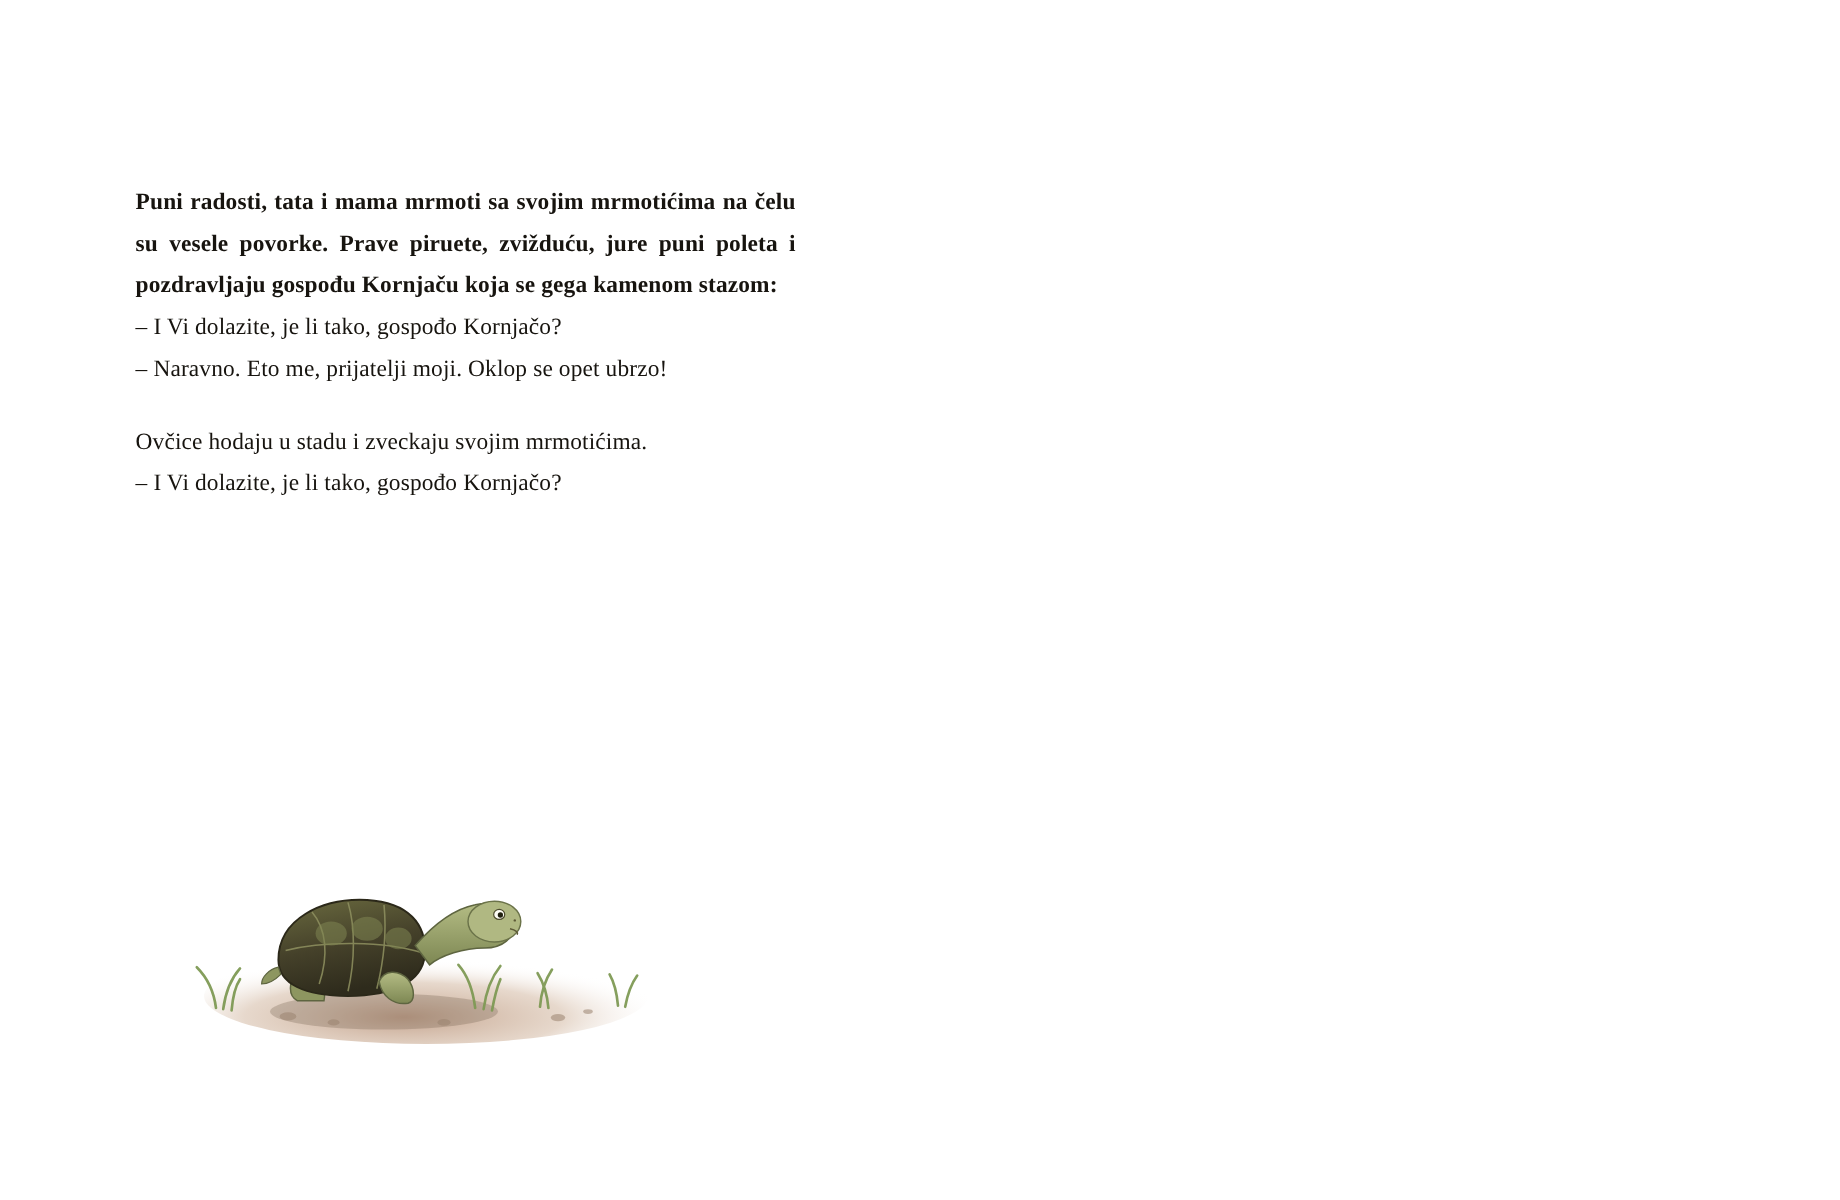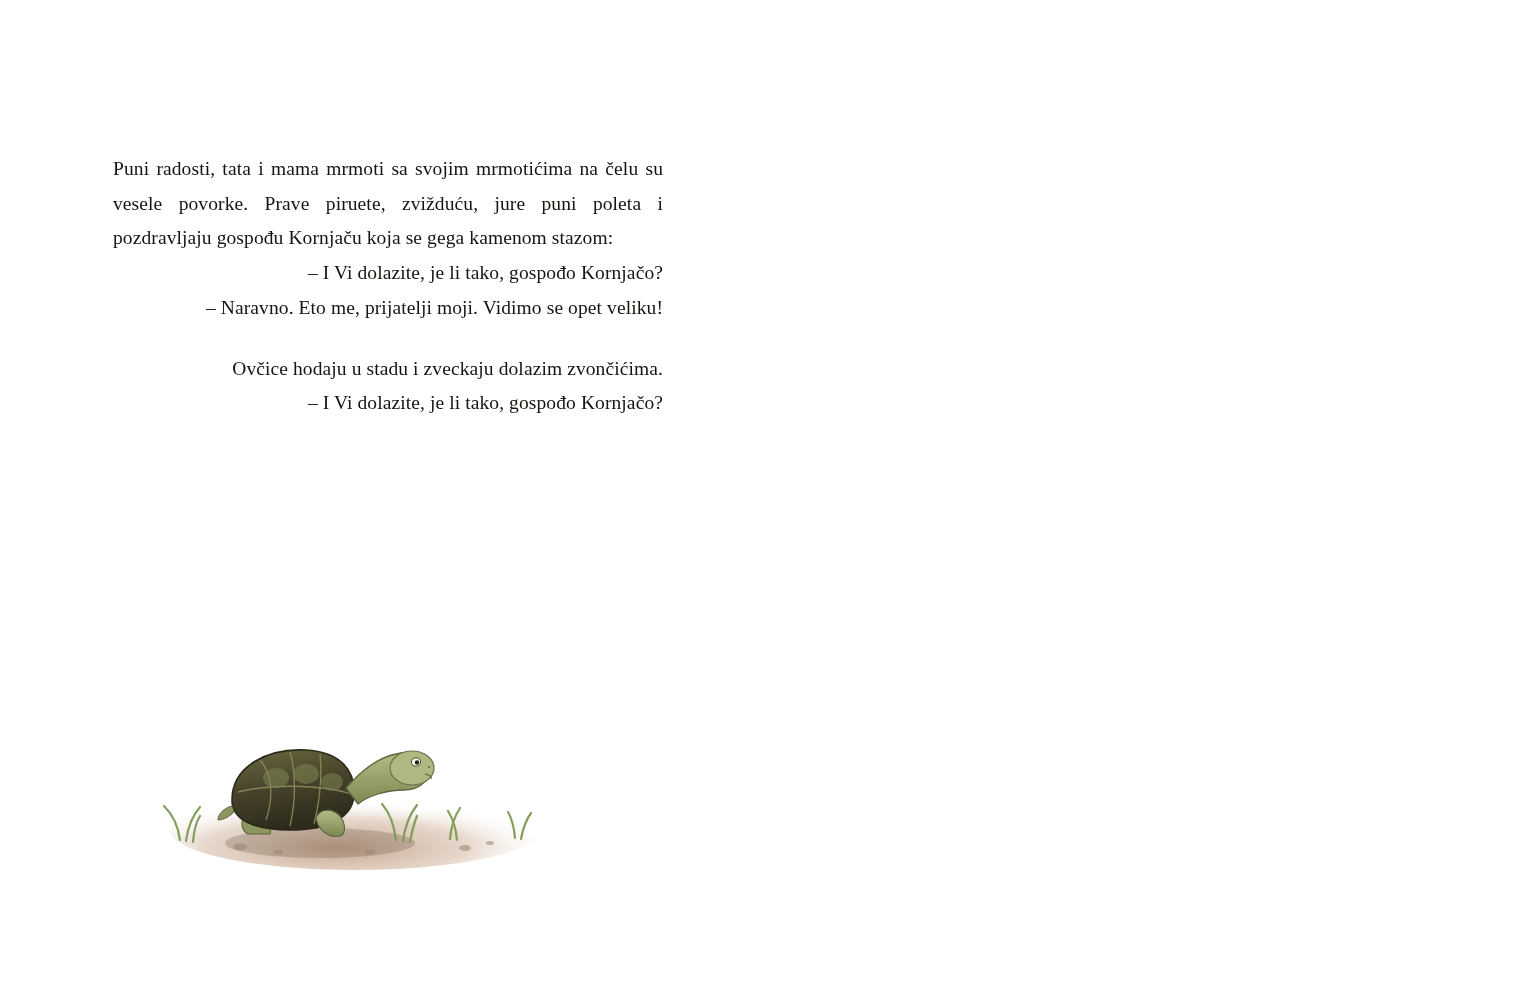--- a/index.html
+++ b/index.html
@@ -43,25 +43,26 @@
     line-height: 1.78;
     text-align: justify;
     text-justify: inter-word;
     letter-spacing: 0.1px;
   }
   p.para:last-child { margin-bottom: 0; }
   p.line {
     margin: 0;
     font-size: 19.5px;
     line-height: 1.78;
-    text-align: right;
+    text-align: left;
     letter-spacing: 0.1px;
   }
   p.line.justify {
     text-align: justify;
+    font-weight: bold;
   }
   .gap { height: 26px; }
   .scene-bottom-left {
     position: absolute;
     left: 120px;
     top: 700px;
     width: 520px;
     height: 180px;
   }
   .scene svg { display: block; width: 100%; height: 100%; }
@@ -72,25 +73,25 @@
 <div class="spread">
 
   <div class="page page-left">
 
     <div class="text-col-left">
 
 
 
       <p class="line justify">Puni radosti, tata i mama mrmoti sa svojim mrmotićima na čelu su vesele povorke. Prave piruete, zvižduću, jure puni poleta i pozdravljaju gospođu Kornjaču koja se gega kamenom stazom:</p>
       <p class="line">– I Vi dolazite, je li tako, gospođo Kornjačo?</p>
-      <p class="line">– Naravno. Eto me, prijatelji moji. Vidimo se opet veliku!</p>
+      <p class="line">– Naravno. Eto me, prijatelji moji. Oklop se opet ubrzo!</p>
 
       <div class="gap"></div>
 
-      <p class="line">Ovčice hodaju u stadu i zveckaju dolazim zvončićima.</p>
+      <p class="line">Ovčice hodaju u stadu i zveckaju svojim mrmotićima.</p>
       <p class="line">– I Vi dolazite, je li tako, gospođo Kornjačo?</p>
     </div>
 
     <div class="scene scene-bottom-left">
       <svg viewBox="0 0 520 180" xmlns="http://www.w3.org/2000/svg">
         <defs>
           <radialGradient id="groundGradL" cx="45%" cy="72%" r="60%">
             <stop offset="0%" stop-color="#b9937a" stop-opacity="0.85"></stop>
             <stop offset="60%" stop-color="#c9a98e" stop-opacity="0.45"></stop>
             <stop offset="100%" stop-color="#ffffff" stop-opacity="0"></stop>

